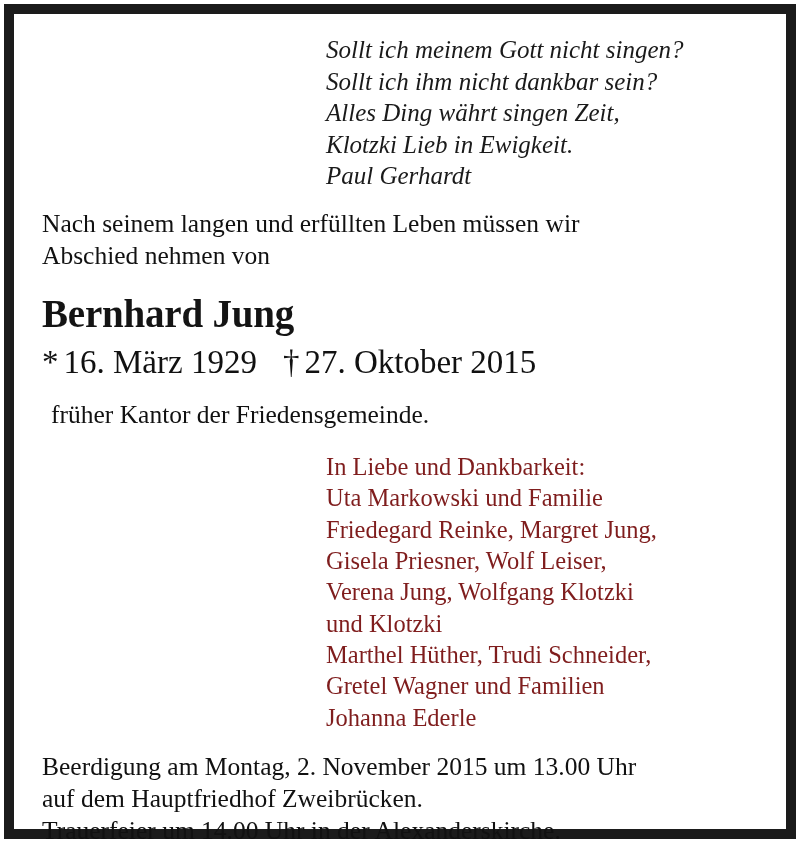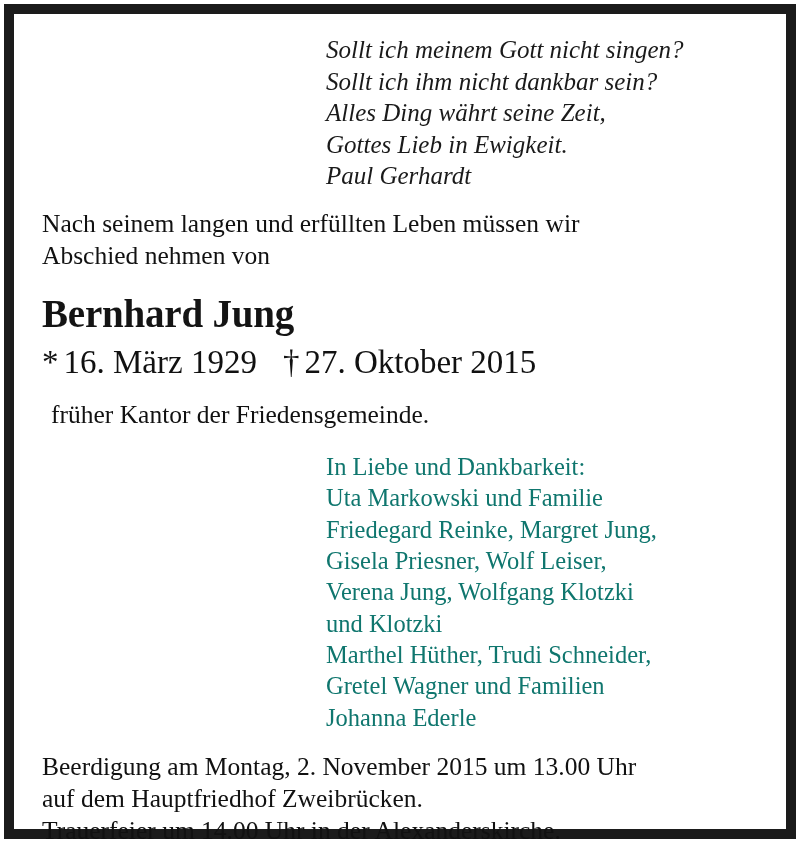--- a/index.html
+++ b/index.html
@@ -91,21 +91,21 @@
     color: #111111;
     margin-left: 9px;
   }
 
   
   .mourners {
     margin-top: 20px;
     margin-left: 284px;
     font-size: 24.5px;
     line-height: 1.28;
-    color: #0f766e;
+    color: #7f1d1d;
     white-space: nowrap;
   }
   .mourners .lead {
     display: block;
     font-weight: normal;
   }
   .mourners .names {
     display: block;
     font-weight: normal;
   }
@@ -125,22 +125,22 @@
 
 <div class="notice">
 
   <div class="frame"></div>
 
   <div class="content">
 
     <div class="verse">
       <span class="line">Sollt ich meinem Gott nicht singen?</span>
       <span class="line">Sollt ich ihm nicht dankbar sein?</span>
-      <span class="line">Alles Ding währt seine Zeit,</span>
-      <span class="line">Gottes Lieb in Ewigkeit.</span>
+      <span class="line">Alles Ding währt singen Zeit,</span>
+      <span class="line">Klotzki Lieb in Ewigkeit.</span>
       <span class="line">Paul Gerhardt</span>
     </div>
 
     <div class="intro">
       <span class="line">Nach seinem langen und erfüllten Leben müssen wir</span>
       <span class="line">Abschied nehmen von</span>
     </div>
 
     <div class="name">Bernhard Jung</div>
 

